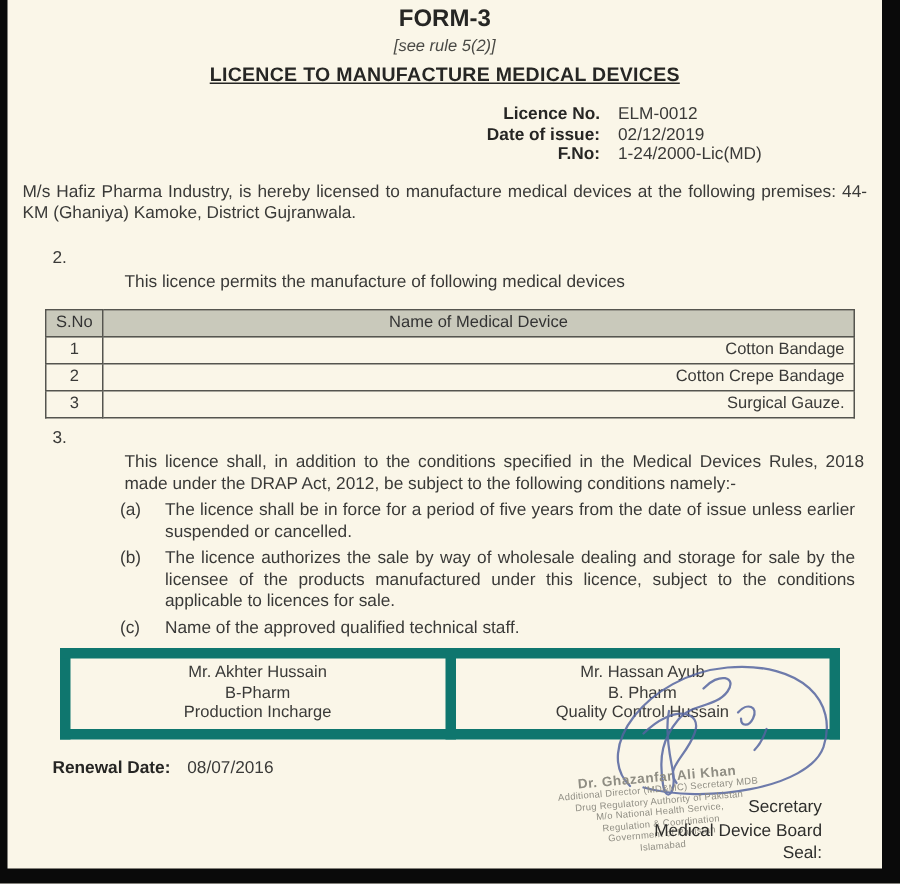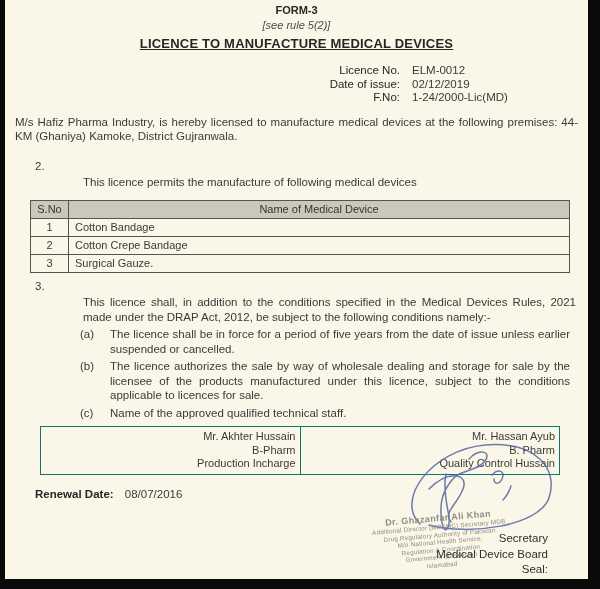--- a/index.html
+++ b/index.html
@@ -20,44 +20,44 @@
     font-family:"Liberation Sans","DejaVu Sans",sans-serif;
     color:var(--text);
   }
   .paper{
     position:absolute;left:5px;top:0;
     width:583px;height:579px;
     background:var(--paper);
     padding:3px 10px 0 10px;
   }
   .center{text-align:center;}
-  .form-title{font-size:11px;font-weight:bold;color:var(--dark);margin-top:1px;}
+  .form-title{font-size:16px;font-weight:bold;color:var(--dark);margin-top:1px;}
   .rule-ref{font-size:11px;font-style:italic;margin-top:3px;color:#4a4a46;}
   .doc-title{font-size:13px;font-weight:bold;color:var(--dark);text-decoration:underline;margin-top:5px;letter-spacing:.2px;}
   .lic-block{margin-top:13px;}
   .lic-row{display:flex;font-size:11.5px;line-height:13.5px;}
-  .lic-label{width:385px;text-align:right;font-weight:normal;color:var(--dark);}
+  .lic-label{width:385px;text-align:right;font-weight:bold;color:var(--dark);}
   .lic-value{padding-left:12px;}
   .intro{margin-top:10px;font-size:11.5px;line-height:14.5px;text-align:justify;}
   .sec-row{display:flex;font-size:11.5px;line-height:14.5px;}
   .sec2{margin-top:15px;}
   .sec3{margin-top:6px;}
   .sec-num{flex:0 0 48px;margin-left:20px;}
   .sec-text{flex:1;text-align:justify;padding-right:2px;margin-top:16px;}
   .cond-row{display:flex;font-size:11.5px;line-height:14.5px;margin-left:65px;margin-top:3px;}
   .cond-label{flex:0 0 30px;}
   .cond-text{flex:1;text-align:justify;padding-right:8px;}
   table{border-collapse:collapse;}
   .device-table{margin:11px 0 0 15px;width:540px;font-size:11px;}
   .device-table th,.device-table td{border:1px solid #55554f;padding:2px 6px;line-height:13px;}
   .device-table th{background:var(--table_header_bg);font-weight:normal;color:#333;}
   .col-sno{width:38px;text-align:center;}
-  .device-table td.dev-name{text-align:left;}
+  .device-table td.dev-name{text-align:right;}
   .staff-table{margin:6px 0 0 25px;width:520px;font-size:11px;}
-  .staff-table td{border:1px solid #0f766e;width:50%;text-align:right;padding:3px 4px;line-height:13.5px;}
+  .staff-table td{border:7px solid #0f766e;width:50%;text-align:center;padding:3px 4px;line-height:13.5px;}
   .renewal{margin-top:13px;margin-left:20px;font-size:11.5px;}
   .renewal-label{font-weight:bold;color:var(--dark);}
   .renewal-value{padding-left:8px;}
   .signature-svg{position:absolute;left:368px;top:428px;}
   .stamp{
     position:absolute;left:356px;top:513px;width:158px;
     transform:rotate(-5deg);
     color:var(--stamp_ink);
     text-align:center;
   }
@@ -115,21 +115,21 @@
     </tr>
     <tr>
       <td class="col-sno">3</td>
       <td class="dev-name">Surgical Gauze.</td>
     </tr>
   </tbody>
     </table>
 
   <div class="sec-row sec3">
     <span class="sec-num">3.</span>
-    <span class="sec-text">This licence shall, in addition to the conditions specified in the Medical Devices Rules, 2021 made under the DRAP Act, 2012, be subject to the following conditions namely:-</span>
+    <span class="sec-text">This licence shall, in addition to the conditions specified in the Medical Devices Rules, 2018 made under the DRAP Act, 2012, be subject to the following conditions namely:-</span>
   </div>
 
   <div class="cond-row">
     <span class="cond-label">(a)</span>
     <span class="cond-text">The licence shall be in force for a period of five years from the date of issue unless earlier suspended or cancelled.</span>
   </div>
   <div class="cond-row">
     <span class="cond-label">(b)</span>
     <span class="cond-text">The licence authorizes the sale by way of wholesale dealing and storage for sale by the licensee of the products manufactured under this licence, subject to the conditions applicable to licences for sale.</span>
   </div>

